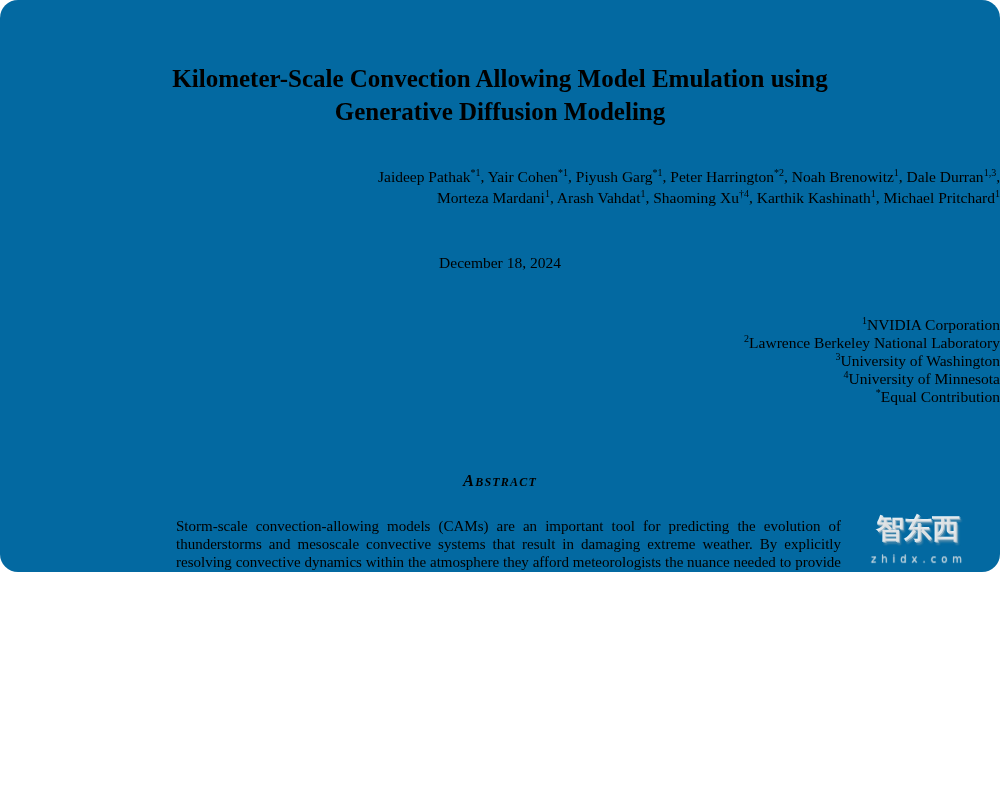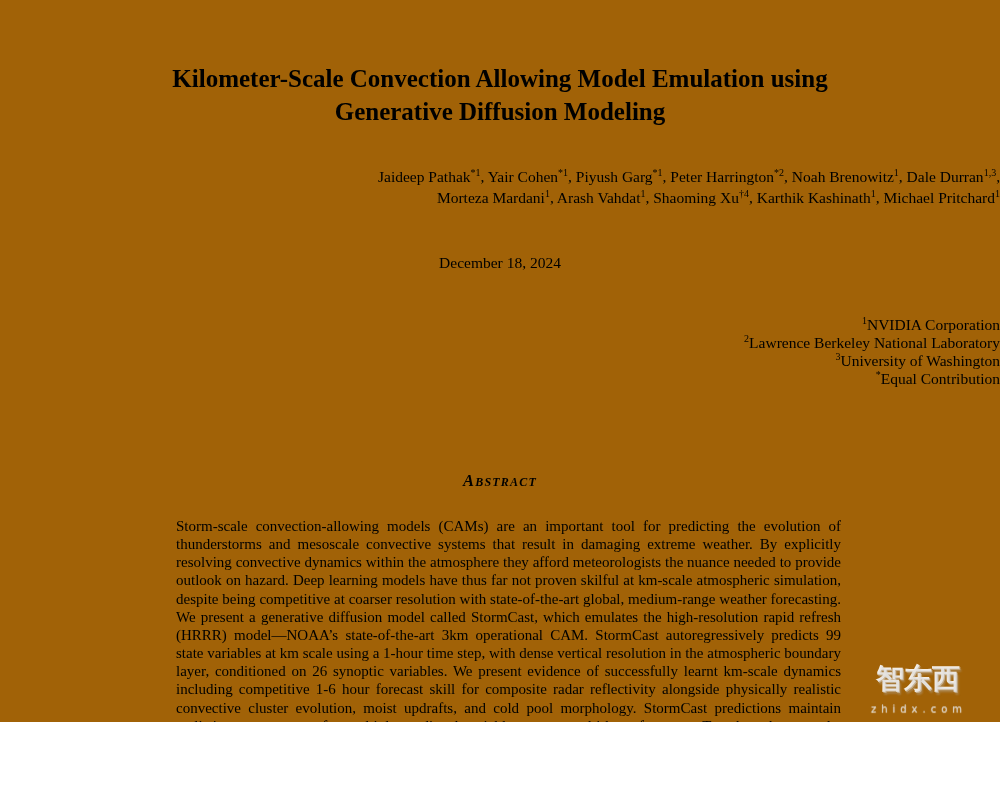--- a/index.html
+++ b/index.html
@@ -1,23 +1,24 @@
 <!DOCTYPE html>
 <html><head>
 <meta charset="utf-8">
 <style>
   html, body { margin: 0; padding: 0; background: #ffffff; }
   .page {
     position: relative;
     width: 1000px;
-    height: 722px;
-    background: #a16207;
+    height: 572px;
+    background: #0369a1;
     overflow: hidden;
     font-family: "Liberation Serif", "DejaVu Serif", serif;
     color: #000000;
+    border-radius: 18px;
   }
   .title {
     position: absolute;
     top: 62px; left: 0; right: 0;
     text-align: center;
     font-size: 25px;
     font-weight: bold;
     line-height: 33px;
     margin: 0;
   }
@@ -109,20 +110,21 @@
     <div><span>Jaideep Pathak</span><sup>*1</sup>, <span>Yair Cohen</span><sup>*1</sup>, <span>Piyush Garg</span><sup>*1</sup>, <span>Peter Harrington</span><sup>*2</sup>, <span>Noah Brenowitz</span><sup>1</sup>, <span>Dale Durran</span><sup>1,3</sup>,</div>
     <div><span>Morteza Mardani</span><sup>1</sup>, <span>Arash Vahdat</span><sup>1</sup>, <span>Shaoming Xu</span><sup>†4</sup>, <span>Karthik Kashinath</span><sup>1</sup>, <span>Michael Pritchard</span><sup>1</sup></div>
   </div>
 
   <div class="date">December 18, 2024</div>
 
   <div class="affiliations">
       <div><sup>1</sup><span>NVIDIA Corporation</span></div>
       <div><sup>2</sup><span>Lawrence Berkeley National Laboratory</span></div>
       <div><sup>3</sup><span>University of Washington</span></div>
+      <div><sup>4</sup><span>University of Minnesota</span></div>
       <div><sup>*</sup><span>Equal Contribution</span></div>
     </div>
 
   <h2 class="abstract-heading">Abstract</h2>
 
   <p class="abstract-body">Storm-scale convection-allowing models (CAMs) are an important tool for predicting the evolution of thunderstorms and mesoscale convective systems that result in damaging extreme weather. By explicitly resolving convective dynamics within the atmosphere they afford meteorologists the nuance needed to provide outlook on hazard. Deep learning models have thus far not proven skilful at km-scale atmospheric simulation, despite being competitive at coarser resolution with state-of-the-art global, medium-range weather forecasting. We present a generative diffusion model called StormCast, which emulates the high-resolution rapid refresh (HRRR) model—NOAA’s state-of-the-art 3km operational CAM. StormCast autoregressively predicts 99 state variables at km scale using a 1-hour time step, with dense vertical resolution in the atmospheric boundary layer, conditioned on 26 synoptic variables. We present evidence of successfully learnt km-scale dynamics including competitive 1-6 hour forecast skill for composite radar reflectivity alongside physically realistic convective cluster evolution, moist updrafts, and cold pool morphology. StormCast predictions maintain realistic power spectra for multiple predicted variables across multi-hour forecasts. Together, these results establish the potential for autoregressive ML to emulate CAMs – opening up new km-scale frontiers for regional ML weather prediction and future climate hazard dynamical downscaling.</p>
 
   <div class="watermark">
     <div class="watermark-main">智东西</div>
     <div class="watermark-sub">zhidx.com</div>

